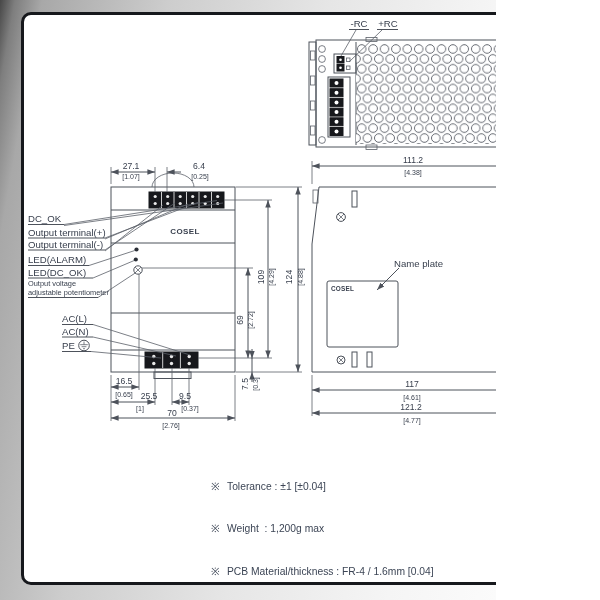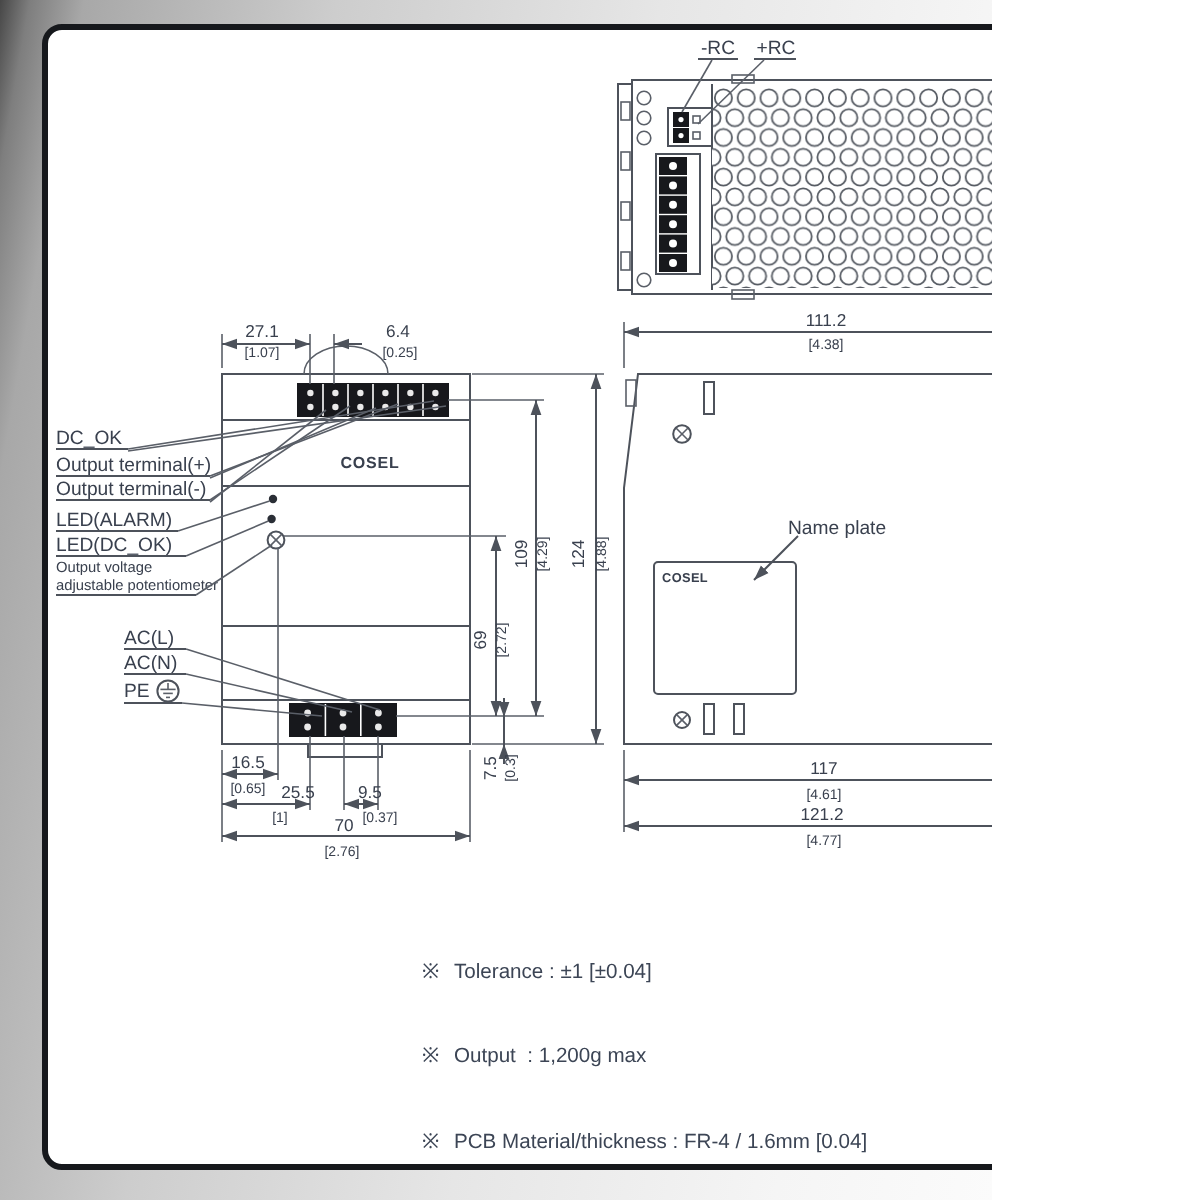--- a/index.html
+++ b/index.html
@@ -307,21 +307,21 @@
         <text class="di" x="412" y="399.5" text-anchor="middle">[4.61]</text>
         <line class="ln" x1="312" y1="413" x2="528" y2="413" marker-start="url(#ar)" marker-end="url(#ar)"></line>
         <text class="d" x="411" y="410" text-anchor="middle">121.2</text>
         <text class="di" x="412" y="422.5" text-anchor="middle">[4.77]</text>
       </g>
     </g>
   </svg>
 
   <div class="notes">
     <div class="row"><span class="mk">※</span><span>Tolerance : ±1 [±0.04]</span></div>
-    <div class="row"><span class="mk">※</span><span>Output  : 1,200g max</span></div>
+    <div class="row"><span class="mk">※</span><span>Weight  : 1,200g max</span></div>
     <div class="row"><span class="mk">※</span><span>PCB Material/thickness : FR-4 / 1.6mm [0.04]</span></div>
     
     
     
     
     
   </div>
 </div>
 
 </body></html>

